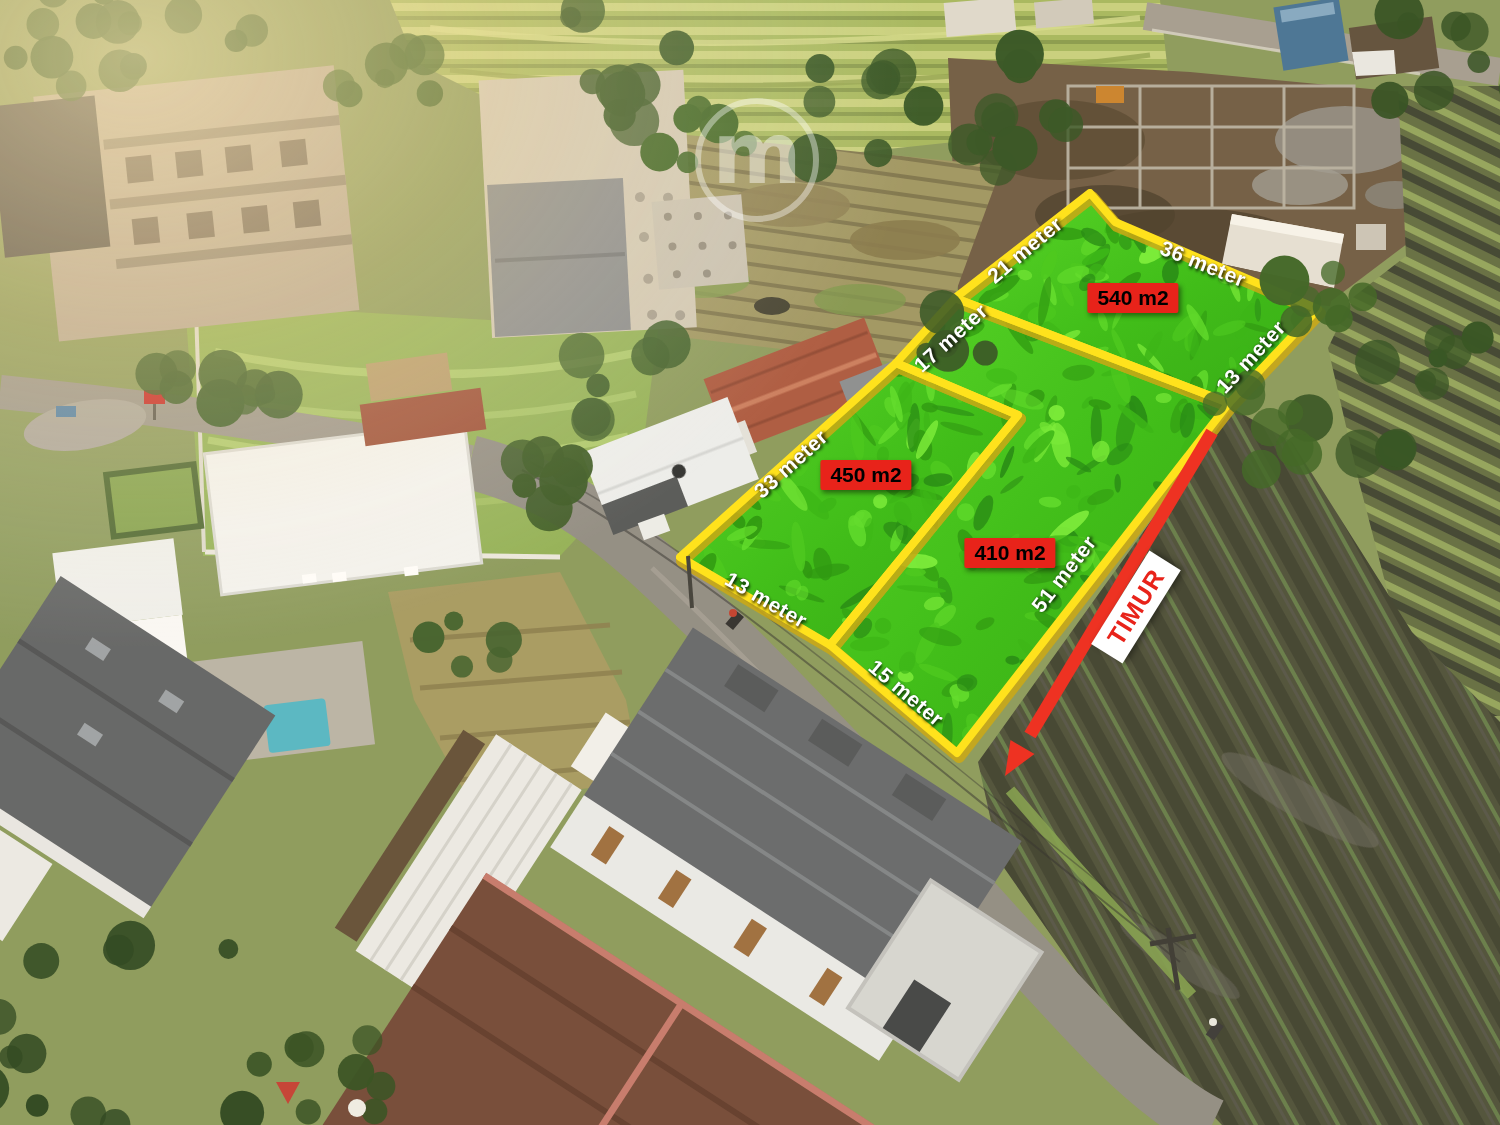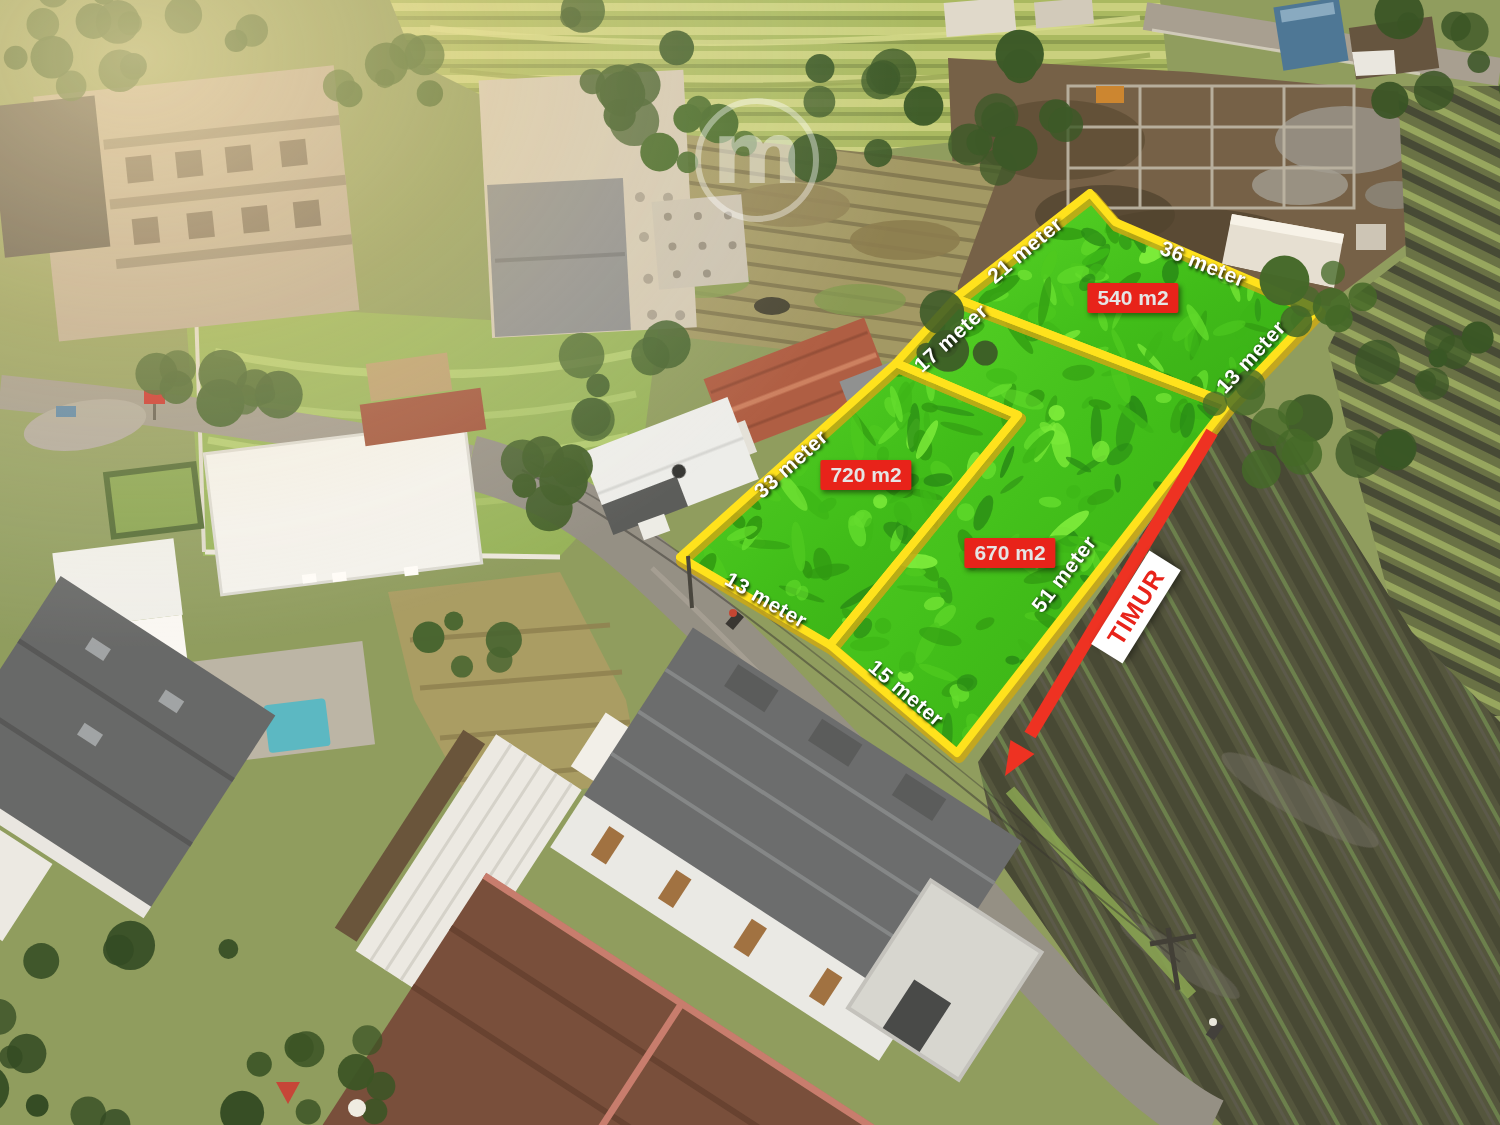--- a/index.html
+++ b/index.html
@@ -3,21 +3,21 @@
 <meta charset="utf-8">
 <style>
   html,body{margin:0;padding:0;background:#222;}
   .stage{position:relative;width:1500px;height:1125px;overflow:hidden;
          font-family:"Liberation Sans",sans-serif;background:#8a9655;}
   .stage svg{position:absolute;left:0;top:0;}
   .overlay{position:absolute;left:0;top:0;width:100%;height:100%;}
   .mlabel{position:absolute;font-weight:bold;font-size:21px;color:#fff;white-space:nowrap;
           text-shadow:2px 2px 3px rgba(0,0,0,.75),0 0 2px rgba(0,0,0,.4);
           transform:translate(-50%,-50%) rotate(var(--r,0deg));letter-spacing:.5px;}
-  .abox{position:absolute;font-weight:bold;font-size:21px;color:#e5e5e5;white-space:nowrap;
+  .abox{position:absolute;font-weight:bold;font-size:21px;color:#000000;white-space:nowrap;
         background:var(--red,#e8231a);padding:3px 10px;border-radius:2px;
         box-shadow:2px 3px 5px rgba(0,0,0,.45);transform:translate(-50%,-50%);}
   .dirbox{position:absolute;font-weight:bold;font-size:25px;color:var(--red,#e8231a);
         background:#fff;padding:4px 13px;letter-spacing:1px;white-space:nowrap;
         box-shadow:2px 3px 6px rgba(0,0,0,.4);
         transform:translate(-50%,-50%) rotate(-58deg);}
   .wm-title{position:absolute;left:758px;top:791px;transform:translate(-50%,-50%);
         font-weight:bold;font-size:134px;letter-spacing:2.5px;white-space:nowrap;
         color:var(--wm,rgba(255,255,255,.52));text-shadow:0 2px 8px rgba(70,70,70,.2);}
   .wm-logo{position:absolute;left:757px;top:160px;transform:translate(-50%,-50%);
@@ -926,25 +926,25 @@
 <div class="overlay">
 
   <div class="mlabel" style="left:1025px;top:250px;--r:-40deg">21 meter</div>
   <div class="mlabel" style="left:1203px;top:264px;--r:22deg">36 meter</div>
   <div class="mlabel" style="left:1251px;top:357px;--r:-47deg">13 meter</div>
   <div class="abox" style="left:1133px;top:298px">540 m2</div>
 
   <div class="mlabel" style="left:951px;top:338px;--r:-42deg">17 meter</div>
   <div class="mlabel" style="left:1064px;top:574px;--r:-52deg">51 meter</div>
   <div class="mlabel" style="left:906px;top:693px;--r:40deg">15 meter</div>
-  <div class="abox" style="left:1010px;top:553px">670 m2</div>
+  <div class="abox" style="left:1010px;top:553px">410 m2</div>
 
   <div class="mlabel" style="left:791px;top:464px;--r:-42deg">33 meter</div>
   <div class="mlabel" style="left:766px;top:600px;--r:30deg">13 meter</div>
-  <div class="abox" style="left:866px;top:475px">720 m2</div>
+  <div class="abox" style="left:866px;top:475px">450 m2</div>
 
   <div class="dirbox" style="left:1136px;top:607px">TIMUR</div>
 </div>
 
 <div class="wm-logo">
   <span>m</span>
 </div>
 </div>
 
 </body></html>

